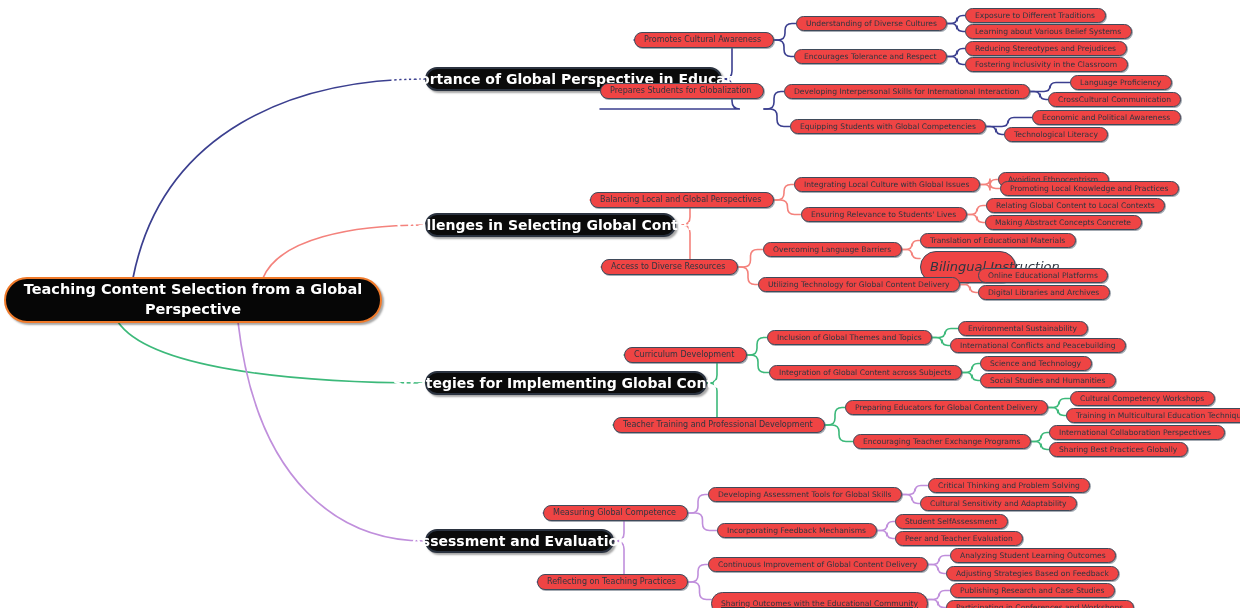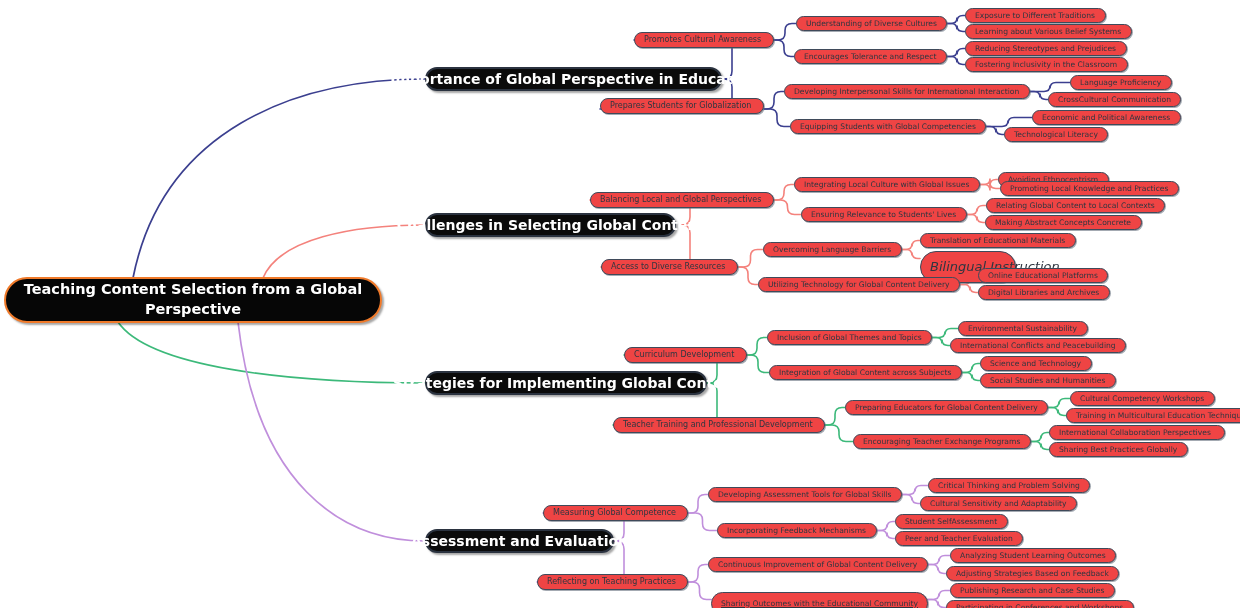--- a/index.html
+++ b/index.html
@@ -132,21 +132,21 @@
       </div>
       <div class="node l3" style="left: 784px; top: 84px; width: 246px; height: 15px; font-size: 7.6px;">
         <span>Developing Interpersonal Skills for International Interaction</span>
       </div>
       <div class="node l3" style="left: 790px; top: 119px; width: 196px; height: 15px; font-size: 7.6px;">
         <span>Equipping Students with Global Competencies</span>
       </div>
       <div class="node l2" style="left: 634px; top: 32px; width: 140px; height: 16px; font-size: 8px;">
         <span>Promotes Cultural Awareness</span>
       </div>
-      <div class="node l2" style="left: 600px; top: 98px; width: 164px; height: 16px; font-size: 8px;">
+      <div class="node l2" style="left: 600px; top: 83px; width: 164px; height: 16px; font-size: 8px;">
         <span>Prepares Students for Globalization</span>
       </div>
       <div class="l1" style="left: 425px; top: 213px; width: 251px; height: 24px;">
         <span>Challenges in Selecting Global Content</span>
       </div>
       <div class="node l3" style="left: 998px; top: 172px; width: 111px; height: 15px; font-size: 7.6px;">
         <span>Avoiding Ethnocentrism</span>
       </div>
       <div class="node l3" style="left: 1000px; top: 181px; width: 179px; height: 15px; font-size: 7.6px;">
         <span>Promoting Local Knowledge and Practices</span>

